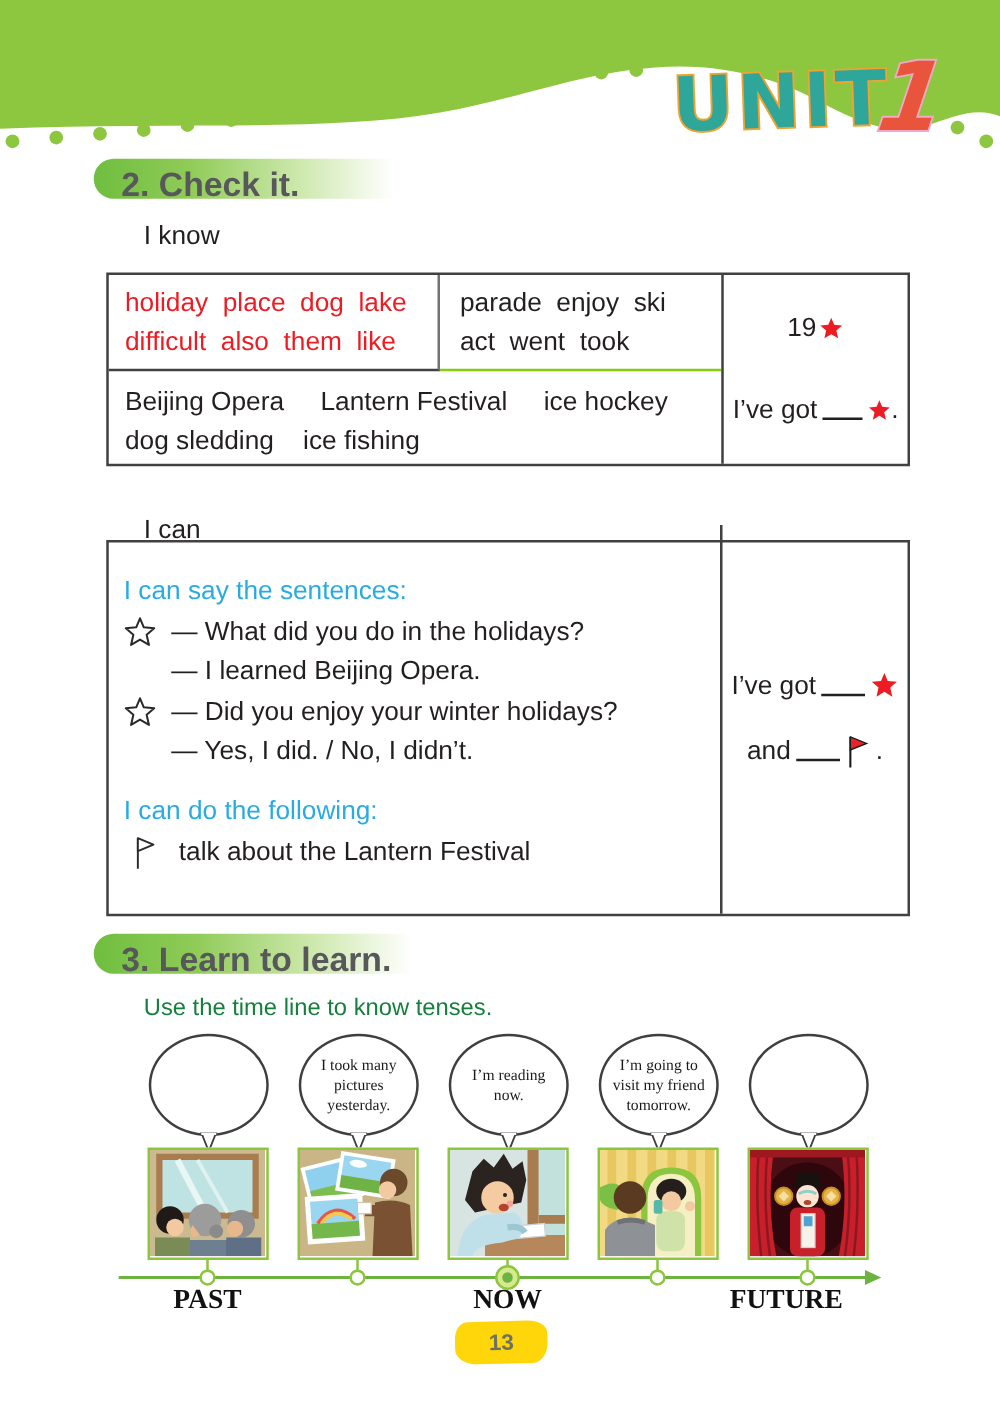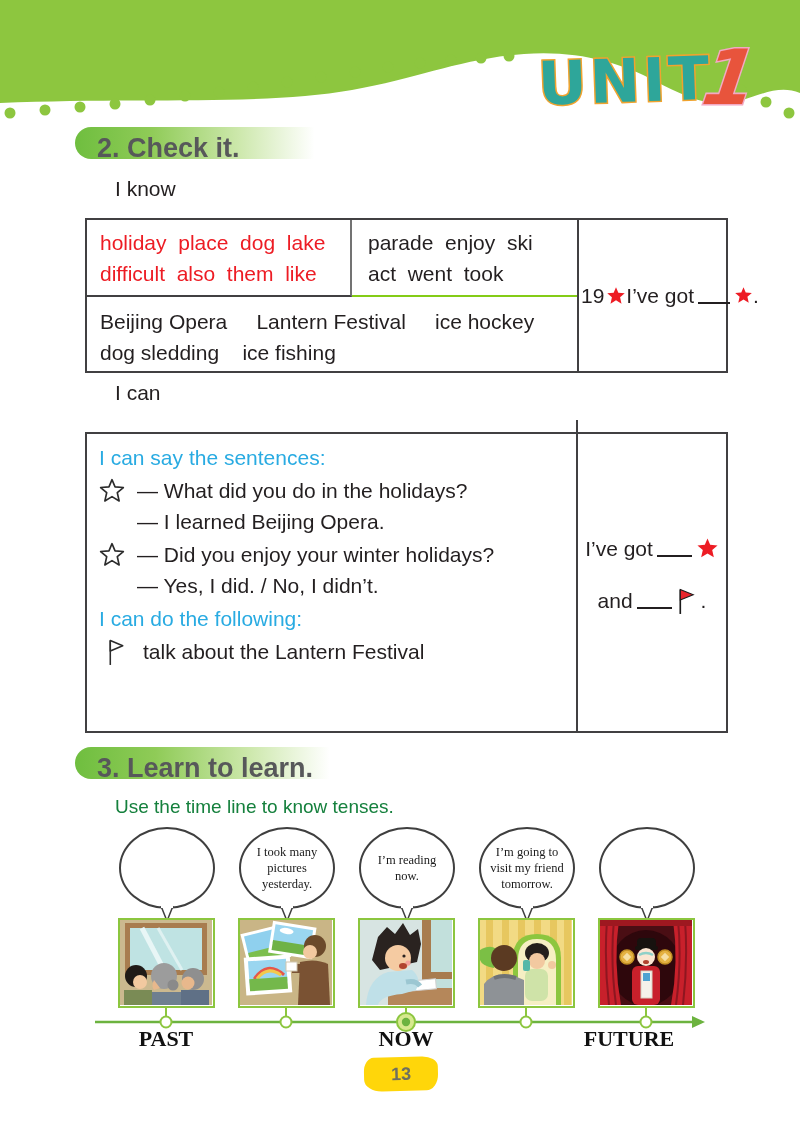--- a/index.html
+++ b/index.html
@@ -12,41 +12,41 @@
 
   
   .pill{position:absolute;left:75px;height:32px;border-radius:22px;
         background:linear-gradient(90deg,#6FBE3F 0%,#8FCB57 30%,#CDE8AC 65%,#ffffff 95%);
         color:#57585A;font-size:27px;font-weight:bold;line-height:42px;padding-left:22px;box-sizing:border-box;}
   .pill-check{top:127px;width:252px;}
   .pill-learn{top:747px;width:268px;}
 
   .sec-label{position:absolute;left:115px;font-size:21px;color:#231F20;}
   .lbl-know{top:177px;}
-  .lbl-can{top:381px;}
+  .lbl-can{top:412px;}
 
   
   .know-table{position:absolute;left:85px;top:218px;width:643px;height:155px;
     border:2px solid #414042;box-sizing:border-box;display:grid;
     grid-template-columns:265px 225px 1fr;grid-template-rows:77px 1fr;}
   .kt-red{grid-area:1/1/2/2;border-right:2px solid #737373;border-bottom:2px solid #414042;
     padding:7px 0 0 13px;color:#ED1C24;}
   .kt-black{grid-area:1/2/2/3;border-bottom:2px solid #84cc16;padding:7px 0 0 16px;}
-  .kt-score{grid-area:1/3/3/4;border-left:2px solid #414042;display:flex;flex-direction:row;
+  .kt-score{grid-area:1/3/3/4;border-left:2px solid #414042;display:flex;flex-direction:column;
     align-items:center;justify-content:space-around;padding:10px 2px;}
   .kt-phrases{grid-area:2/1/3/3;padding:9px 0 0 13px;}
   .cellline{font-size:21px;line-height:31px;white-space:pre-wrap;}
 
   .can-table{position:absolute;left:85px;top:432px;width:643px;height:301px;
     border:2px solid #414042;box-sizing:border-box;display:grid;grid-template-columns:1fr 150px;}
   .ct-left{padding:6px 6px 0 12px;}
   .ct-right{border-left:2px solid #414042;display:flex;flex-direction:column;align-items:center;
     justify-content:center;gap:27px;margin-top:-14px;}
 
-  .blue-head{color:#29ABE2;font-size:21px;line-height:31px;margin:2px 0 2px 0;}
+  .blue-head{color:#29ABE2;font-size:21px;line-height:31px;margin:17px 0 2px 0;}
   .check-row{display:flex;align-items:flex-start;margin:2px 0 1px 0;}
   .check-row .ric{width:26px;flex:0 0 26px;margin-top:3px;}
   .check-row .txt{font-size:21px;line-height:31px;margin-left:12px;}
   .score-line{font-size:21px;white-space:nowrap;display:flex;align-items:center;}
   .blank{display:inline-block;width:35px;height:2px;background:#231F20;margin:0 4px;
          transform:translateY(7px);}
   .blank.sm{width:32px;}
 
   
   .instruction{position:absolute;left:115px;top:796px;font-size:19px;color:#15803d;}

